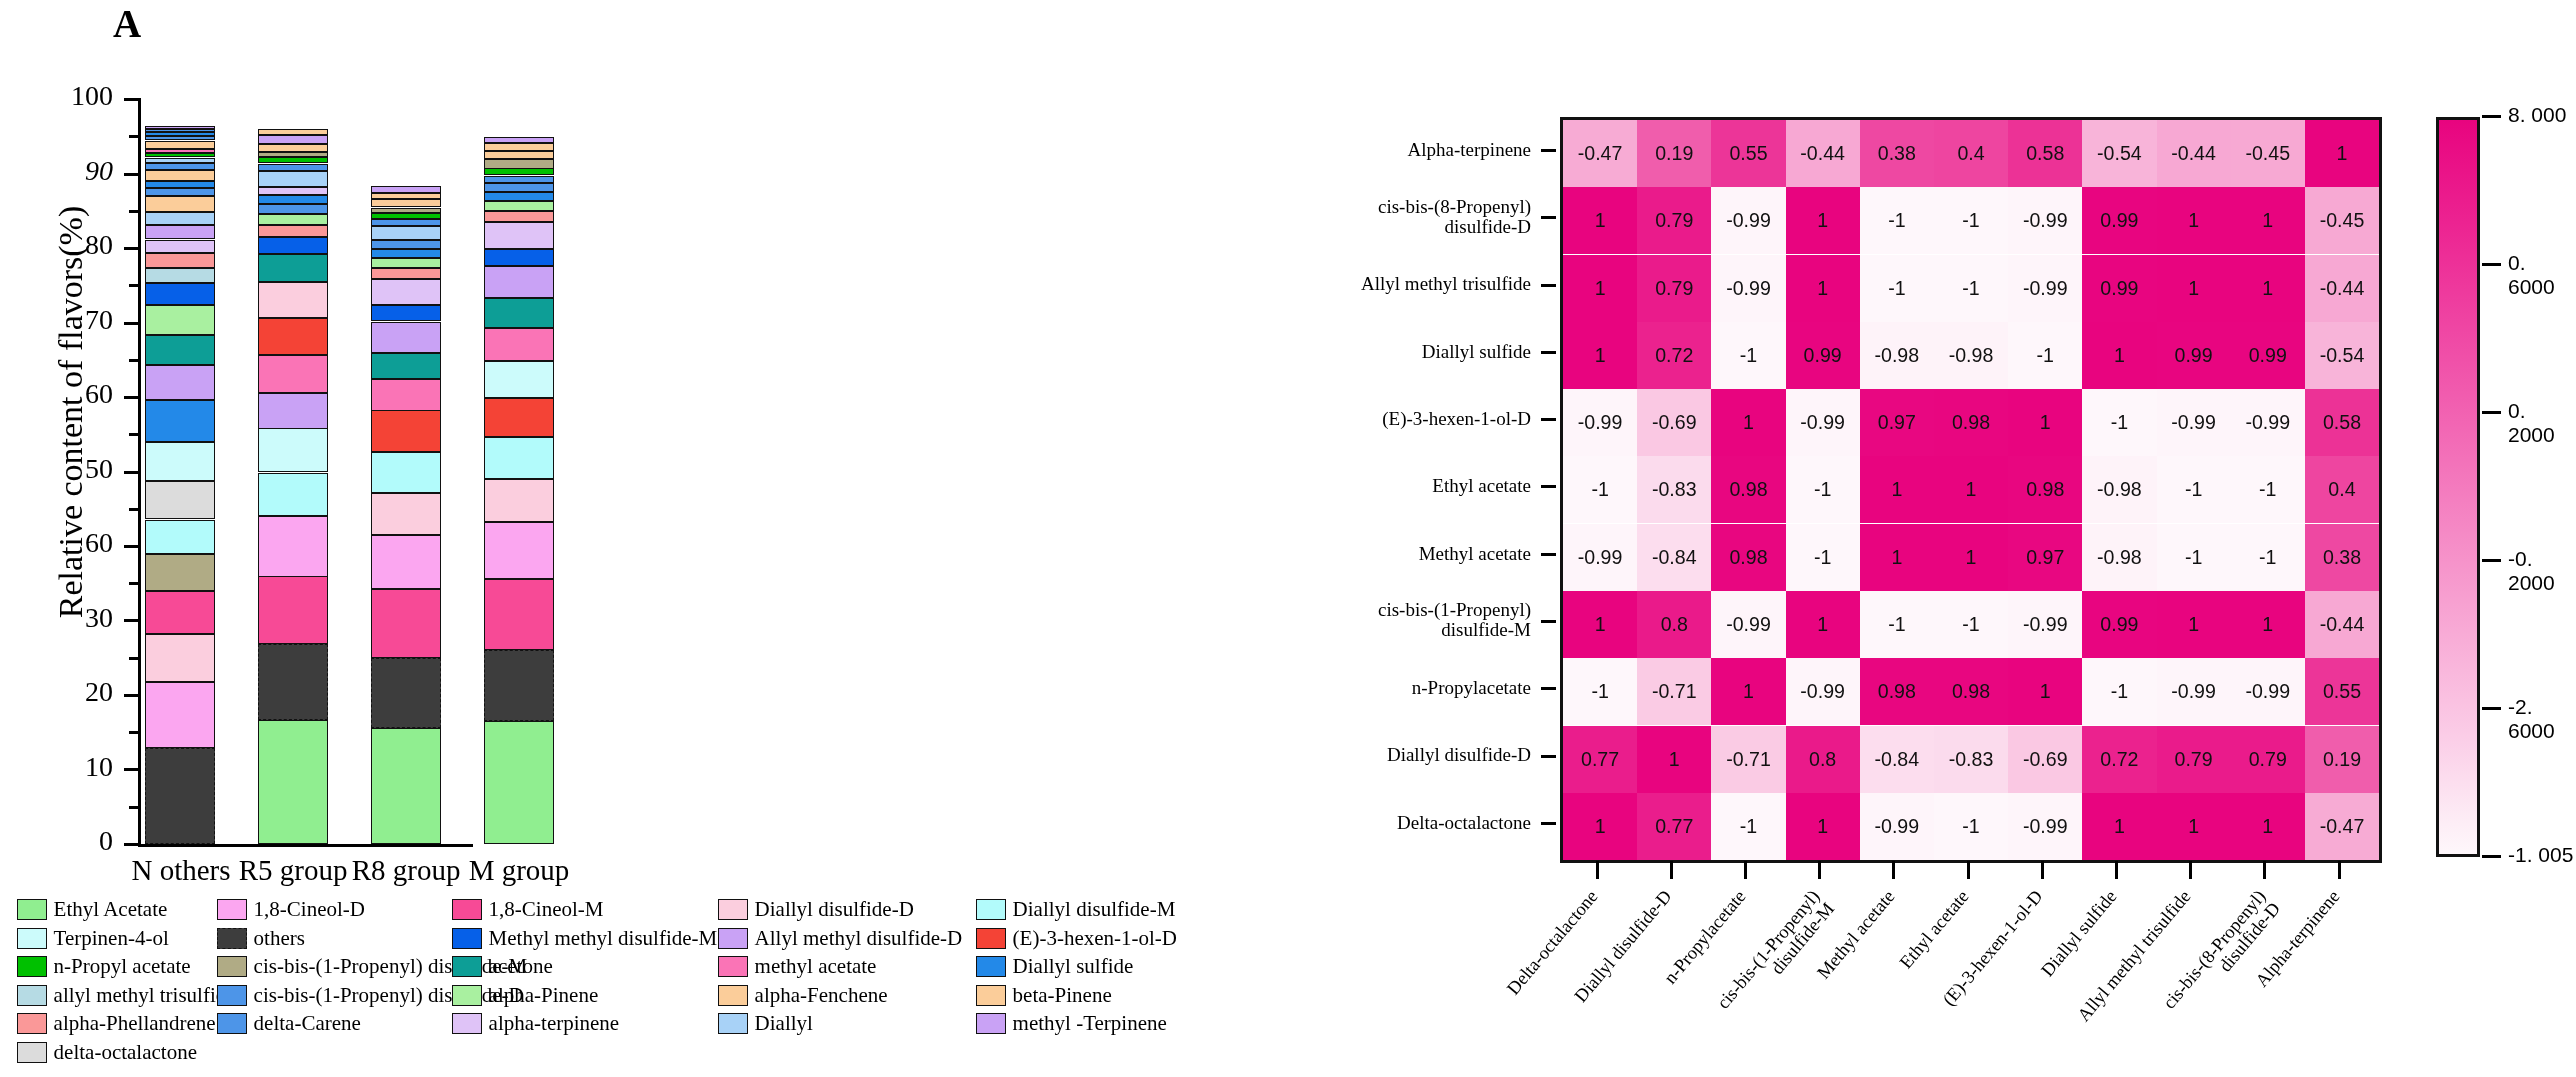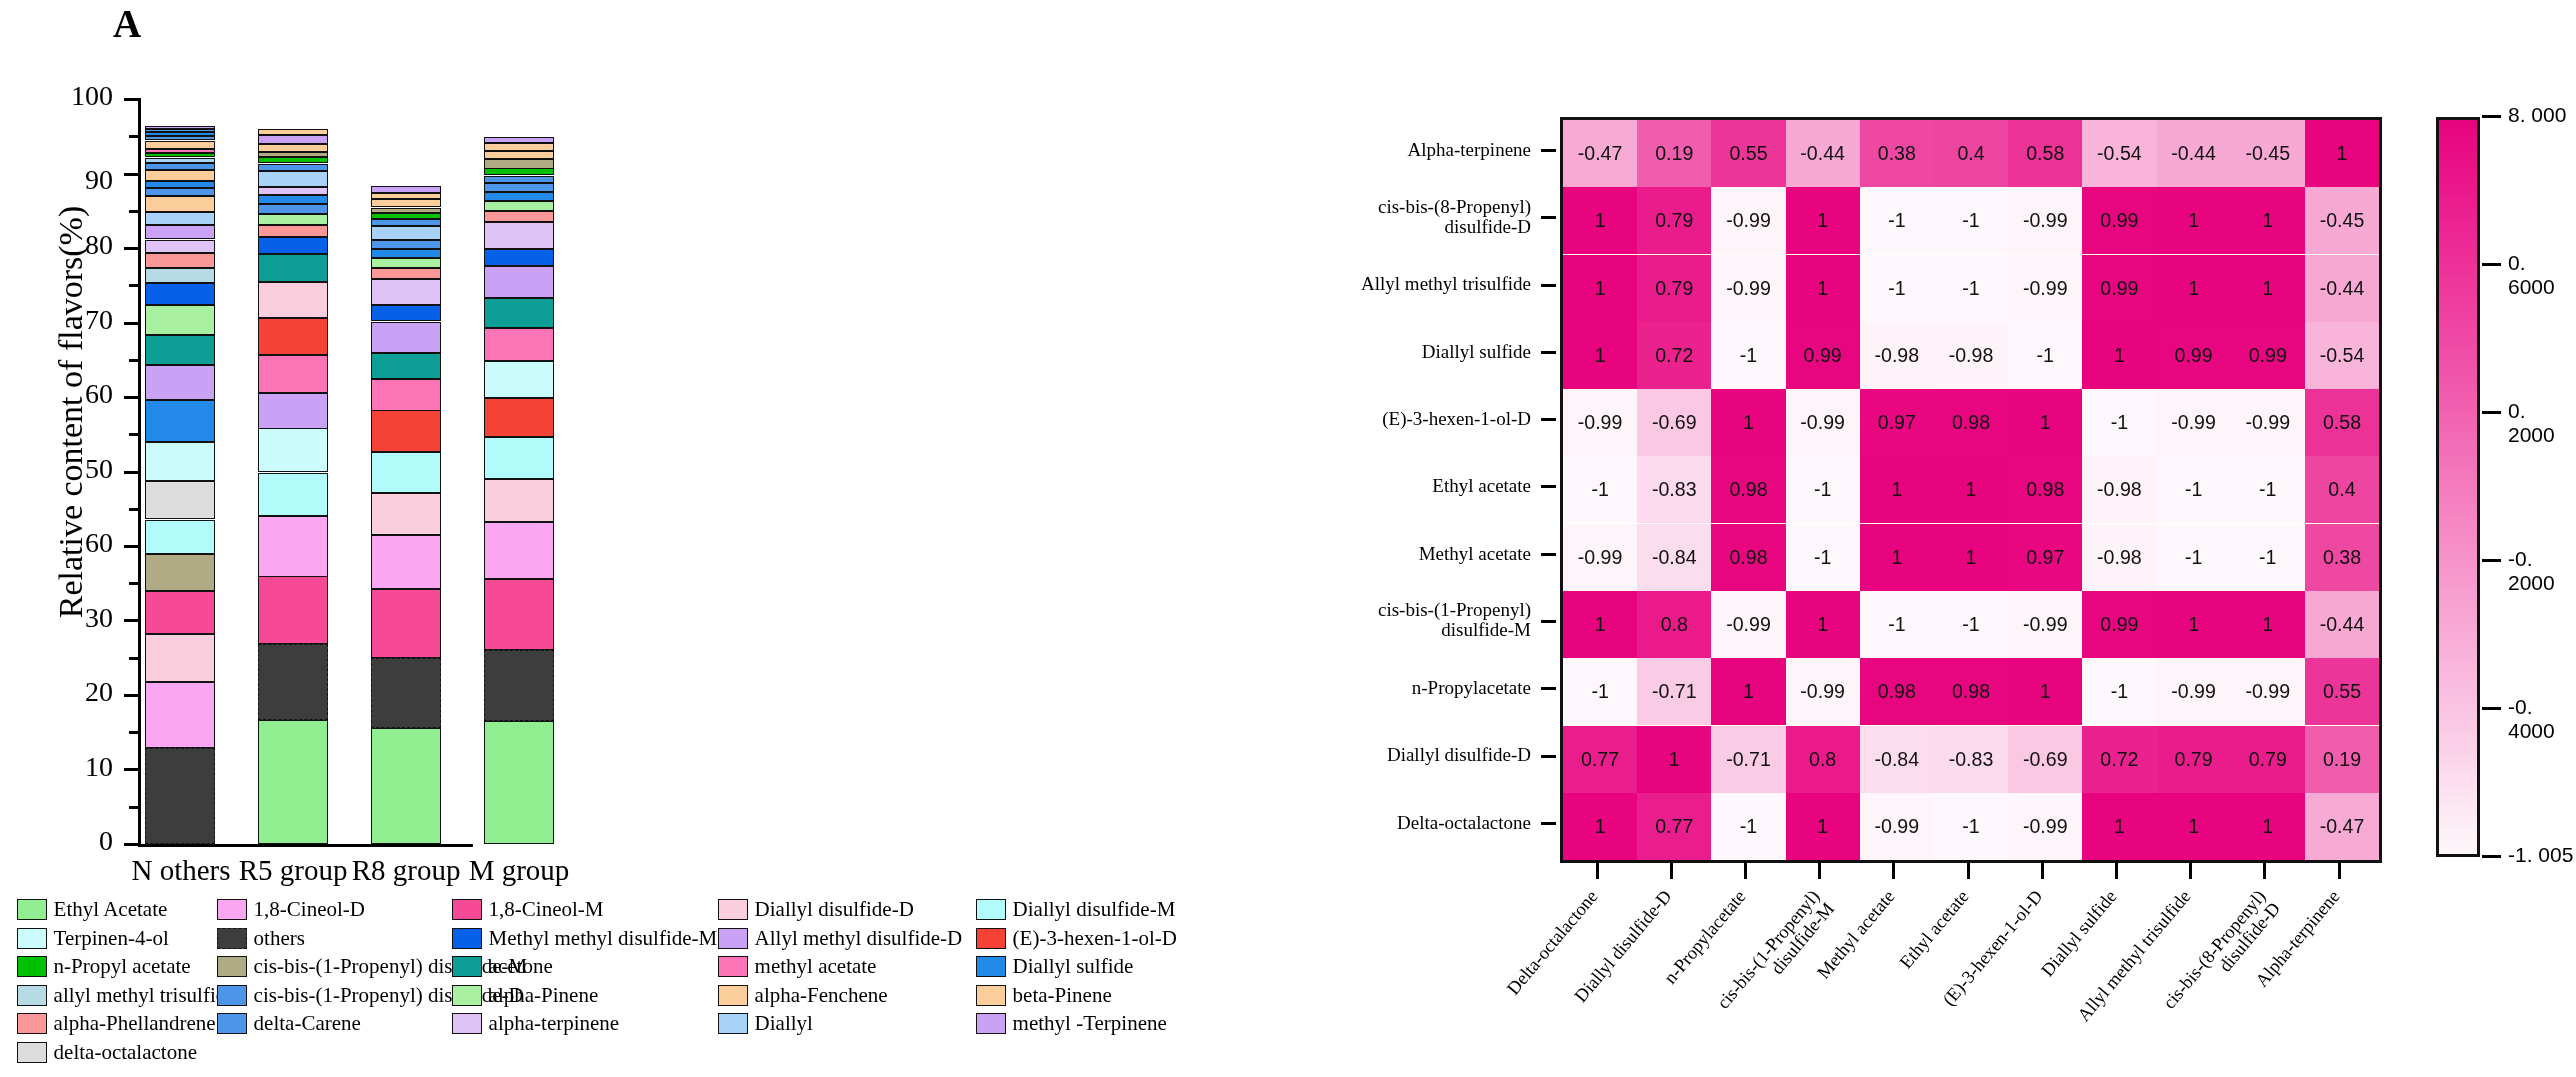--- a/index.html
+++ b/index.html
@@ -71,21 +71,21 @@
 <div id="panelA">
   <div class="panel-letter" id="panelA-letter">A</div>
   <div id="ylabel-A">Relative content of flavors(%)</div>
   <div id="axisV"></div>
   <div id="axisH"></div>
   <div id="yticks-A">
       <div class="ytick" style="left: 124px; top: 98px;"></div>
       <div class="ylab" style="left: 37px; top: 80px;">100</div>
       <div class="ytick minor" style="left: 129px; top: 135px;"></div>
       <div class="ytick" style="left: 124px; top: 173px;"></div>
-      <div class="ylab" style="left: 37px; top: 164px;">90</div>
+      <div class="ylab" style="left: 37px; top: 155px; font-style: italic;">90</div>
       <div class="ytick minor" style="left: 129px; top: 210px;"></div>
       <div class="ytick" style="left: 124px; top: 247px;"></div>
       <div class="ylab" style="left: 37px; top: 229px;">80</div>
       <div class="ytick minor" style="left: 129px; top: 284px;"></div>
       <div class="ytick" style="left: 124px; top: 322px;"></div>
       <div class="ylab" style="left: 37px; top: 304px;">70</div>
       <div class="ytick minor" style="left: 129px; top: 359px;"></div>
       <div class="ytick" style="left: 124px; top: 396px;"></div>
       <div class="ylab" style="left: 37px; top: 378px;">60</div>
       <div class="ytick minor" style="left: 129px; top: 433px;"></div>
@@ -579,18 +579,18 @@
   <div id="cbar-ticks">
       <div class="cb-tick" style="top: 115px;"></div>
       <div class="cb-lab" style="top: 103px;">8. 000</div>
       <div class="cb-tick" style="top: 263px;"></div>
       <div class="cb-lab" style="top: 251px;">0. 6000</div>
       <div class="cb-tick" style="top: 411px;"></div>
       <div class="cb-lab" style="top: 399px;">0. 2000</div>
       <div class="cb-tick" style="top: 559px;"></div>
       <div class="cb-lab" style="top: 547px;">-0. 2000</div>
       <div class="cb-tick" style="top: 707px;"></div>
-      <div class="cb-lab" style="top: 695px;">-0. 4000</div>
+      <div class="cb-lab" style="top: 695px;">-2. 6000</div>
       <div class="cb-tick" style="top: 855px;"></div>
       <div class="cb-lab" style="top: 843px;">-1. 005</div>
     </div>
 </div>
 
 
 </body></html>

